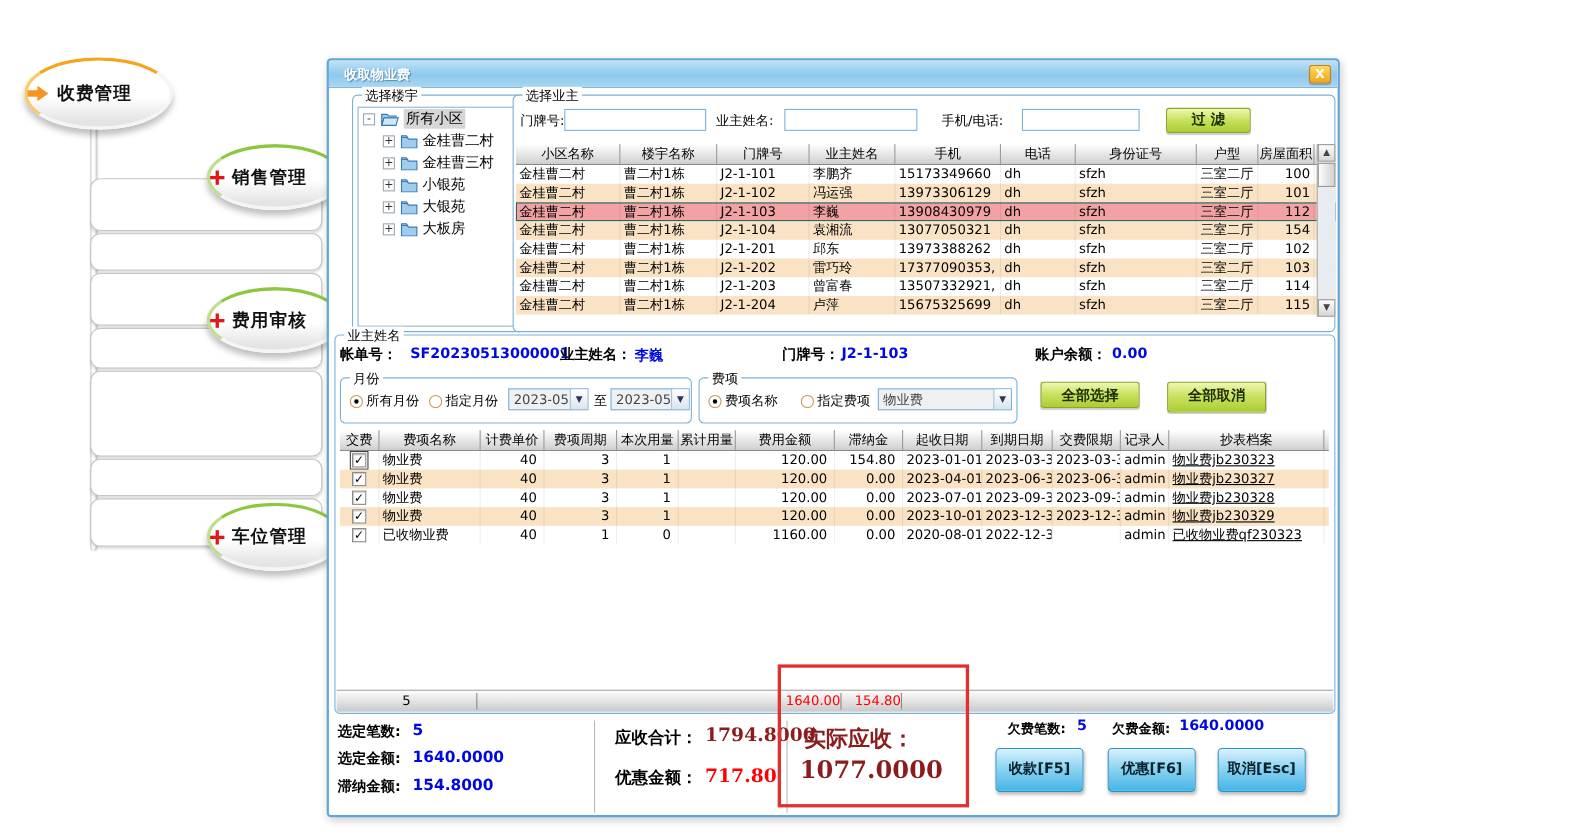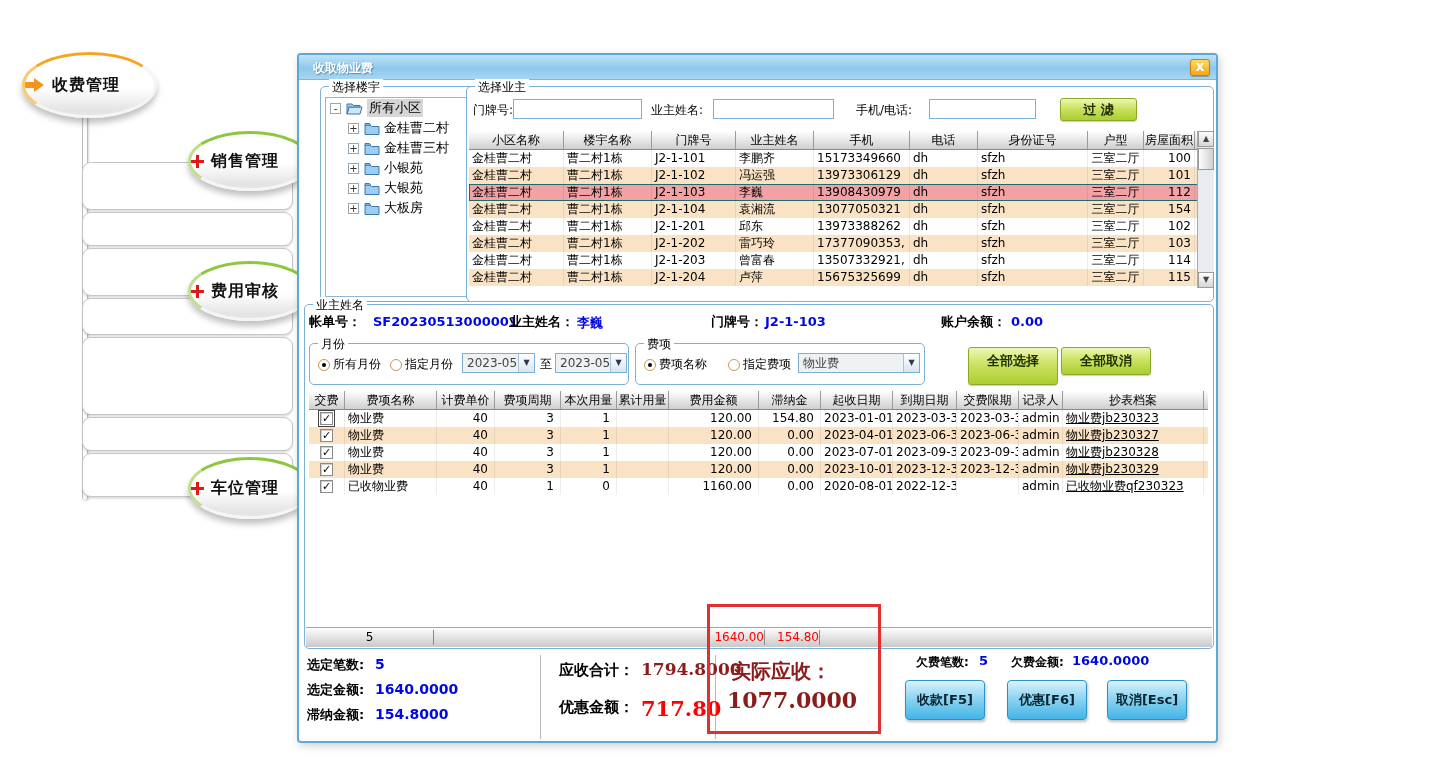--- a/index.html
+++ b/index.html
@@ -400,21 +400,21 @@
       <span class="radio abs" style="left:92px;top:12px;">
         <span class="rdot"></span>
         <span>指定费项</span>
       </span>
       <div class="select" style="left:162px;top:9px;width:122px;">
         <span class="val">物业费</span>
         <span class="da">▼</span>
       </div>
     </div>
 
-    <div class="btn-green" style="left:663px;top:42px;width:90px;height:38px;line-height:26px;text-align:center;">全部选择</div>
+    <div class="btn-green" style="left:641px;top:42px;width:90px;height:24px;line-height:26px;text-align:center;">全部选择</div>
     <div class="btn-green" style="left:756px;top:42px;width:90px;height:28px;line-height:26px;">全部取消</div>
 
     <div class="grid" id="feegrid" style="left:4px;top:86px;width:899px;height:104px;border:none;">
         <div class="g-header">
           <span class="gc" style="width: 36px;">交费</span>
           <span class="gc" style="width: 92px;">费项名称</span>
           <span class="gc" style="width: 58px;">计费单价</span>
           <span class="gc" style="width: 66px;">费项周期</span>
           <span class="gc" style="width: 56px;">本次用量</span>
           <span class="gc" style="width: 52px;">累计用量</span>
@@ -526,21 +526,21 @@
   <span class="sumlabel abs" style="left:8px;top:601px;">选定笔数:</span>
   <span class="blue abs" style="left:76px;top:601px;font-size:14px;">5</span>
   <span class="sumlabel abs" style="left:8px;top:626px;">选定金额:</span>
   <span class="blue abs" style="left:76px;top:626px;font-size:14px;">1640.0000</span>
   <span class="sumlabel abs" style="left:8px;top:651px;">滞纳金额:</span>
   <span class="blue abs" style="left:76px;top:651px;font-size:14px;">154.8000</span>
 
   <span class="sumlabel abs" style="left:260px;top:606px;font-size:15px;">应收合计：</span>
   <span class="maroon abs" style="left:342px;top:604px;font-size:17px;">1794.8000</span>
   <span class="sumlabel abs" style="left:260px;top:643px;font-size:15px;">优惠金额：</span>
-  <span class="red abs" style="left:342px;top:641px;font-size:21px;">717.80</span>
+  <span class="red abs" style="left:342px;top:641px;font-size:17px;">717.80</span>
 
   <div id="redbox"></div>
   <span class="maroon abs" style="left:432px;top:603px;font-size:20px;font-family:'DejaVu Sans',sans-serif;">实际应收：</span>
   <span class="maroon abs" style="left:428px;top:632px;font-size:22px;">1077.0000</span>
 
   <span class="sumlabel abs" style="left:617px;top:599px;font-size:12px;">欠费笔数:</span>
   <span class="blue abs" style="left:680px;top:598px;font-size:13px;">5</span>
   <span class="sumlabel abs" style="left:712px;top:599px;font-size:12px;">欠费金额:</span>
   <span class="blue abs" style="left:773px;top:598px;font-size:13px;">1640.0000</span>
 

